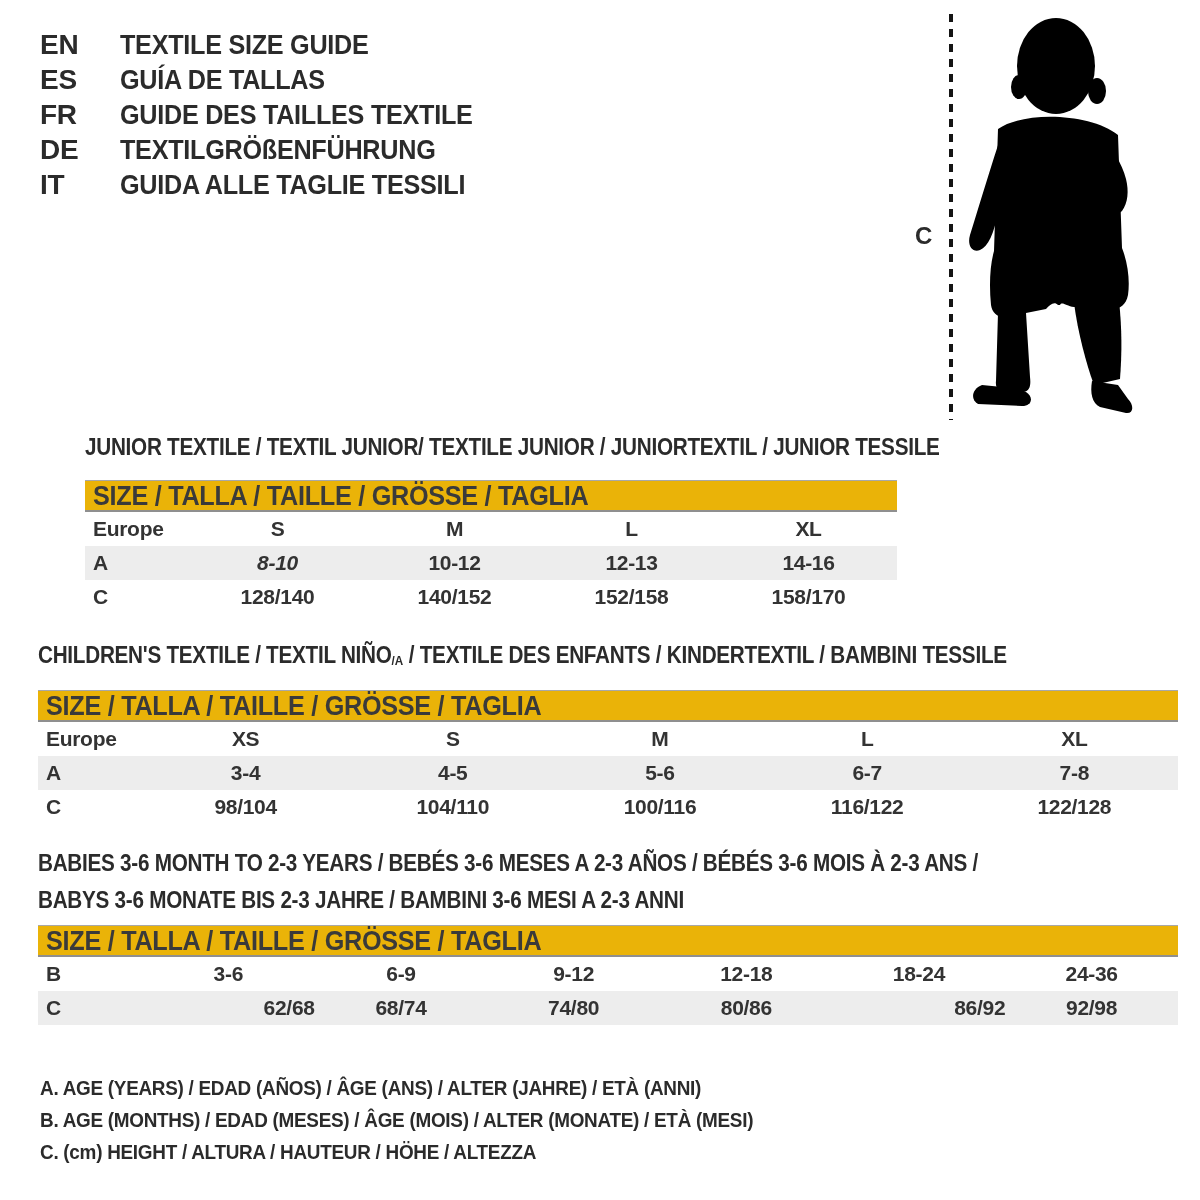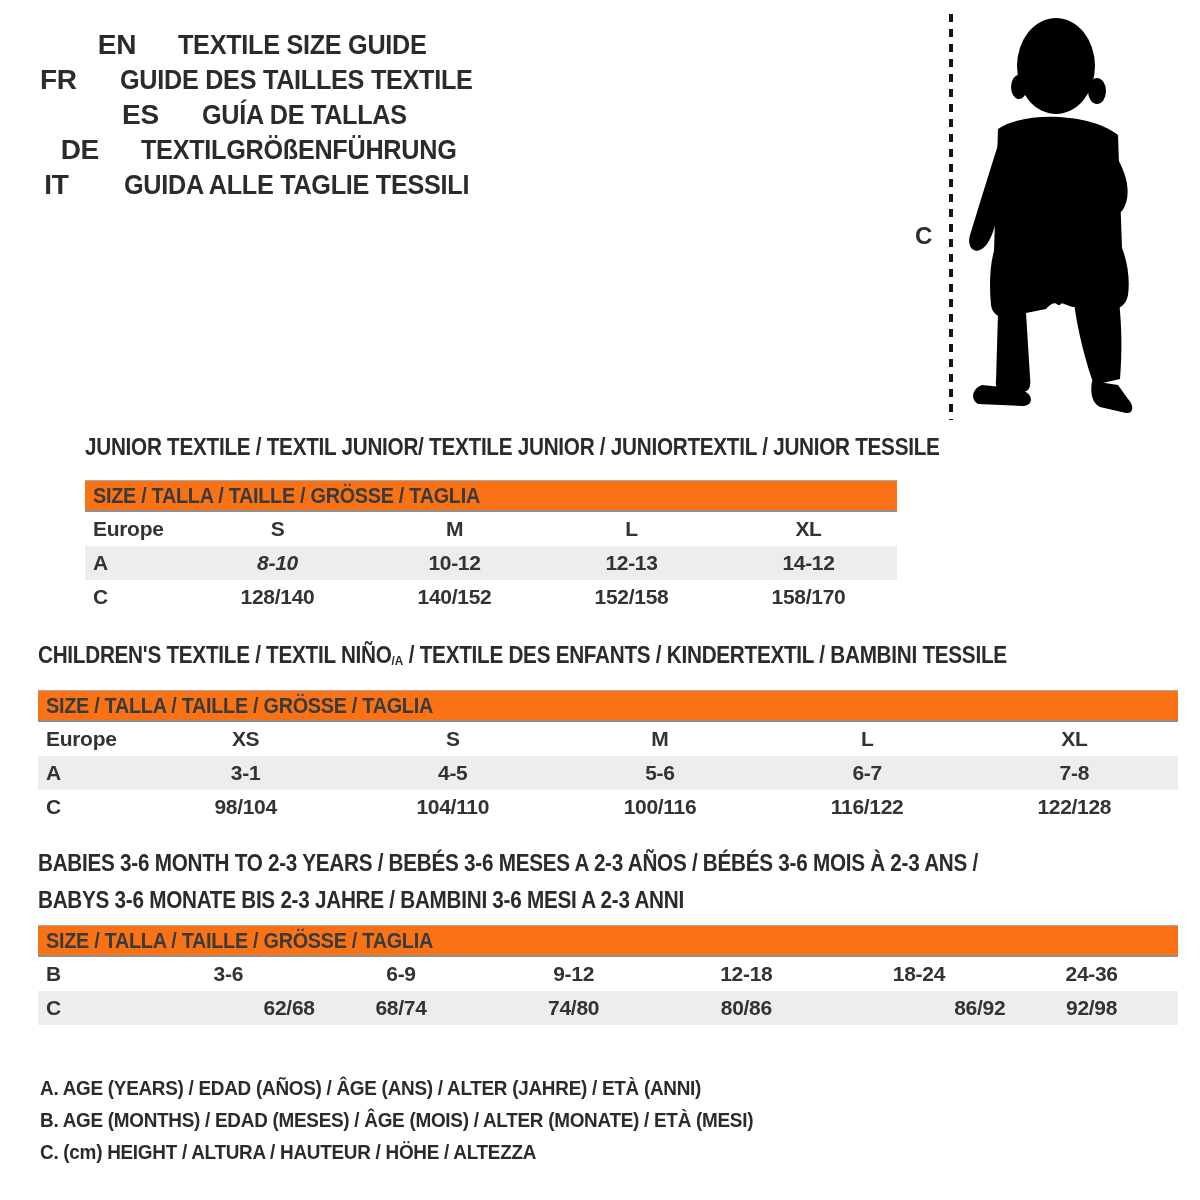--- a/index.html
+++ b/index.html
@@ -5,21 +5,21 @@
   html,body{margin:0;padding:0;background:#fff;}
   .page{
     position:relative;width:1200px;height:1200px;background:#ffffff;overflow:hidden;
     font-family:"Liberation Sans","DejaVu Sans",sans-serif;color:#2b2b2b;
     letter-spacing:-0.3px;
   }
   .squeeze{transform:scaleX(0.9);transform-origin:0 50%;white-space:nowrap;}
 
   
   .lang-block{position:absolute;left:40px;top:27px;}
-  .lang-row{display:flex;line-height:35px;font-size:28px;font-weight:700;justify-content:center;}
+  .lang-row{display:flex;line-height:35px;font-size:28px;font-weight:700;}
   .lang-code{width:80px;}
   .lang-label{display:inline-block;}
 
   
   .figure-area{position:absolute;left:905px;top:10px;width:280px;height:420px;}
   .dashed-line{position:absolute;left:44px;top:4px;width:4px;height:406px;
     background:repeating-linear-gradient(to bottom,#141414 0 8px,transparent 8px 15px);}
   .measure-label{position:absolute;left:10px;top:212px;font-size:24px;line-height:28px;font-weight:700;}
   .baby-svg{position:absolute;left:57px;top:3px;width:178px;height:405px;}
 
@@ -28,24 +28,24 @@
   .table-0{top:434px;width:812px;margin-left:47px;}
   .table-1{top:642px;width:1140px;}
   .table-2{top:845px;width:1140px;}
   .table-title{font-size:23px;font-weight:700;}
   .table-0 .table-title{height:46px;}
   .table-1 .table-title{height:48px;}
   .table-2 .table-title{height:80px;}
   .title-line{line-height:26px;}
   .table-2 .title-line{line-height:37px;}
   .title-sub{font-size:13px;vertical-align:-2px;letter-spacing:0;}
-  .size-bar{height:32px;box-sizing:border-box;background:#f97316;
+  .size-bar{height:32px;box-sizing:border-box;background:#eab308;
     border-top:1px solid #a8a8a8;border-bottom:2px solid #8f8f8f;
     padding-left:8px;display:flex;align-items:center;
-    font-size:22px;font-weight:700;color:#3a3a3a;}
+    font-size:28px;font-weight:700;color:#3a3a3a;}
   .size-bar span{display:inline-block;}
   .trow{display:flex;height:34px;align-items:center;font-size:21px;font-weight:700;color:#333;}
   .trow.shaded{background:#ededed;}
   .tlabel{width:104px;padding-left:8px;box-sizing:border-box;}
   .tcell{text-align:center;}
 
   
   .legend{position:absolute;left:40px;top:1072px;}
   .legend-line{font-size:21px;font-weight:700;line-height:32px;}
 </style>
@@ -53,26 +53,26 @@
 <body>
 
 <div class="page">
 
   <div class="lang-block" id="langBlock">
       <div class="lang-row">
         <span class="lang-code">EN</span>
         <span class="lang-label squeeze">TEXTILE SIZE GUIDE</span>
       </div>
       <div class="lang-row">
+        <span class="lang-code">ES</span>
+        <span class="lang-label squeeze">GUÍA DE TALLAS</span>
+      </div>
+      <div class="lang-row">
         <span class="lang-code">FR</span>
         <span class="lang-label squeeze">GUIDE DES TAILLES TEXTILE</span>
-      </div>
-      <div class="lang-row">
-        <span class="lang-code">ES</span>
-        <span class="lang-label squeeze">GUÍA DE TALLAS</span>
       </div>
       <div class="lang-row">
         <span class="lang-code">DE</span>
         <span class="lang-label squeeze">TEXTILGRÖßENFÜHRUNG</span>
       </div>
       <div class="lang-row">
         <span class="lang-code">IT</span>
         <span class="lang-label squeeze">GUIDA ALLE TAGLIE TESSILI</span>
       </div>
     </div>
@@ -115,21 +115,21 @@
           <div class="tcell" style="width: calc(25% - 26px);">S</div>
           <div class="tcell" style="width: calc(25% - 26px);">M</div>
           <div class="tcell" style="width: calc(25% - 26px);">L</div>
           <div class="tcell" style="width: calc(25% - 26px);">XL</div>
         </div>
         <div class="trow shaded">
           <div class="tlabel">A</div>
           <div class="tcell" style="width: calc(25% - 26px); font-style: italic;">8-10</div>
           <div class="tcell" style="width: calc(25% - 26px);">10-12</div>
           <div class="tcell" style="width: calc(25% - 26px);">12-13</div>
-          <div class="tcell" style="width: calc(25% - 26px);">14-12</div>
+          <div class="tcell" style="width: calc(25% - 26px);">14-16</div>
         </div>
         <div class="trow">
           <div class="tlabel">C</div>
           <div class="tcell" style="width: calc(25% - 26px);">128/140</div>
           <div class="tcell" style="width: calc(25% - 26px);">140/152</div>
           <div class="tcell" style="width: calc(25% - 26px);">152/158</div>
           <div class="tcell" style="width: calc(25% - 26px);">158/170</div>
         </div>
       </section>
       <section class="table-block table-1">
@@ -142,21 +142,21 @@
         <div class="trow">
           <div class="tlabel">Europe</div>
           <div class="tcell" style="width: calc(20% - 20.8px);">XS</div>
           <div class="tcell" style="width: calc(20% - 20.8px);">S</div>
           <div class="tcell" style="width: calc(20% - 20.8px);">M</div>
           <div class="tcell" style="width: calc(20% - 20.8px);">L</div>
           <div class="tcell" style="width: calc(20% - 20.8px);">XL</div>
         </div>
         <div class="trow shaded">
           <div class="tlabel">A</div>
-          <div class="tcell" style="width: calc(20% - 20.8px);">3-1</div>
+          <div class="tcell" style="width: calc(20% - 20.8px);">3-4</div>
           <div class="tcell" style="width: calc(20% - 20.8px);">4-5</div>
           <div class="tcell" style="width: calc(20% - 20.8px);">5-6</div>
           <div class="tcell" style="width: calc(20% - 20.8px);">6-7</div>
           <div class="tcell" style="width: calc(20% - 20.8px);">7-8</div>
         </div>
         <div class="trow">
           <div class="tlabel">C</div>
           <div class="tcell" style="width: calc(20% - 20.8px);">98/104</div>
           <div class="tcell" style="width: calc(20% - 20.8px);">104/110</div>
           <div class="tcell" style="width: calc(20% - 20.8px);">100/116</div>

